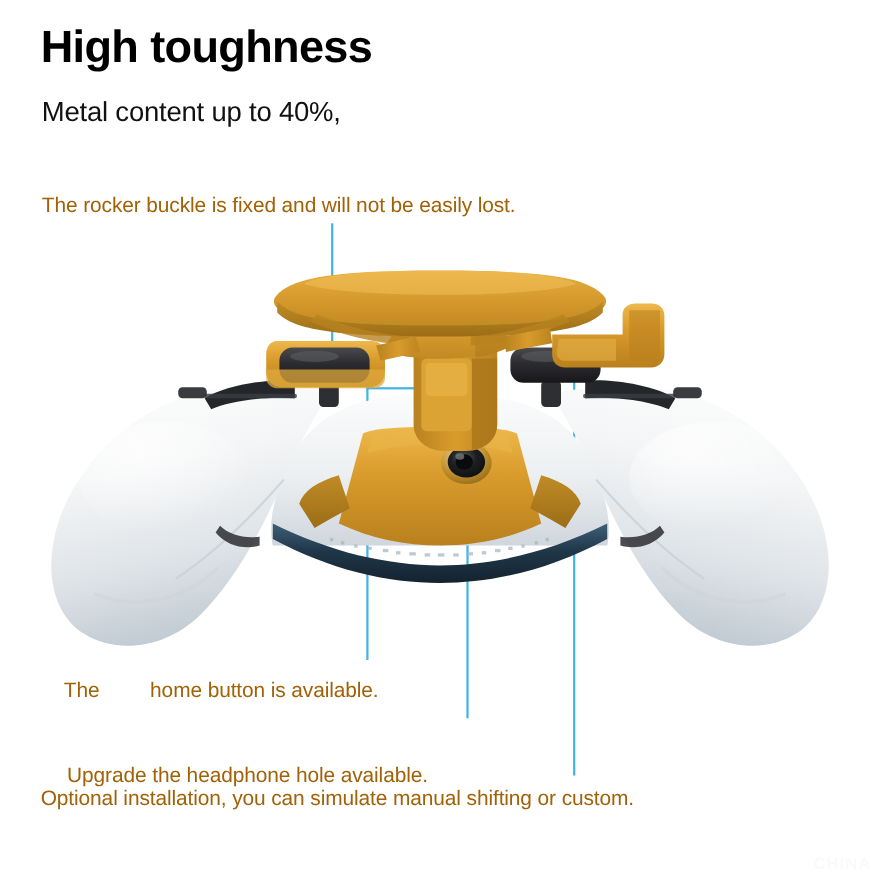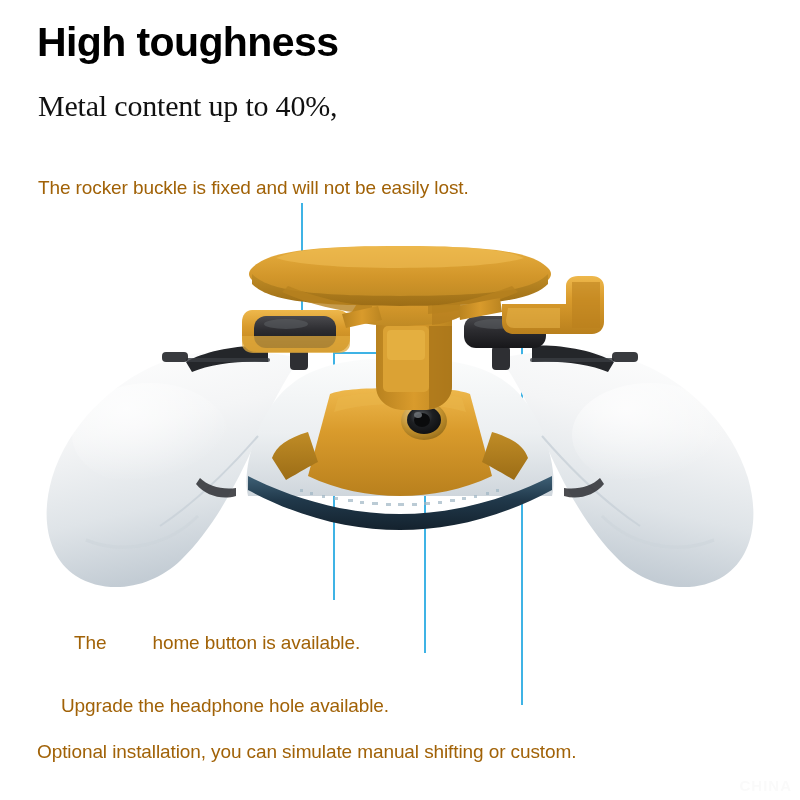--- a/index.html
+++ b/index.html
@@ -28,42 +28,41 @@
     font-weight: 700;
     letter-spacing: -0.6px;
     color: #000000;
     line-height: 1.12;
     white-space: nowrap;
   }
   .subtitle {
     position: absolute;
     left: 38px;
     top: 86px;
-    font-size: 30px;
+    font-size: 25px;
     font-weight: 400;
     color: #111111;
     line-height: 1.32;
     letter-spacing: -0.2px;
     white-space: nowrap;
-    font-family: Liberation Serif, serif;
   }
 
   .anno {
     position: absolute;
     color: #a16207;
     font-size: 19px;
     font-weight: 400;
     letter-spacing: -0.1px;
     white-space: nowrap;
   }
   .anno-top   { left: 38px;  top: 177px; }
-  .anno-home  { left: 58px;  top: 632px; margin-left: 16px; }
+  .anno-home  { left: 58px;  top: 618px; }
   .anno-home .gap { display: inline-block; width: 46px; }
   .anno-phone { left: 61px;  top: 675px; margin-top: 20px; }
-  .anno-opt   { left: 37px;  top: 741px; text-align: right; }
+  .anno-opt   { left: 37px;  top: 716px; text-align: right; }
 
   
   .lead {
     position: absolute;
     background: #3fb3e5;
   }
   .lead-v { width: 2px; }
   .lead-h { height: 2px; }
 
   

